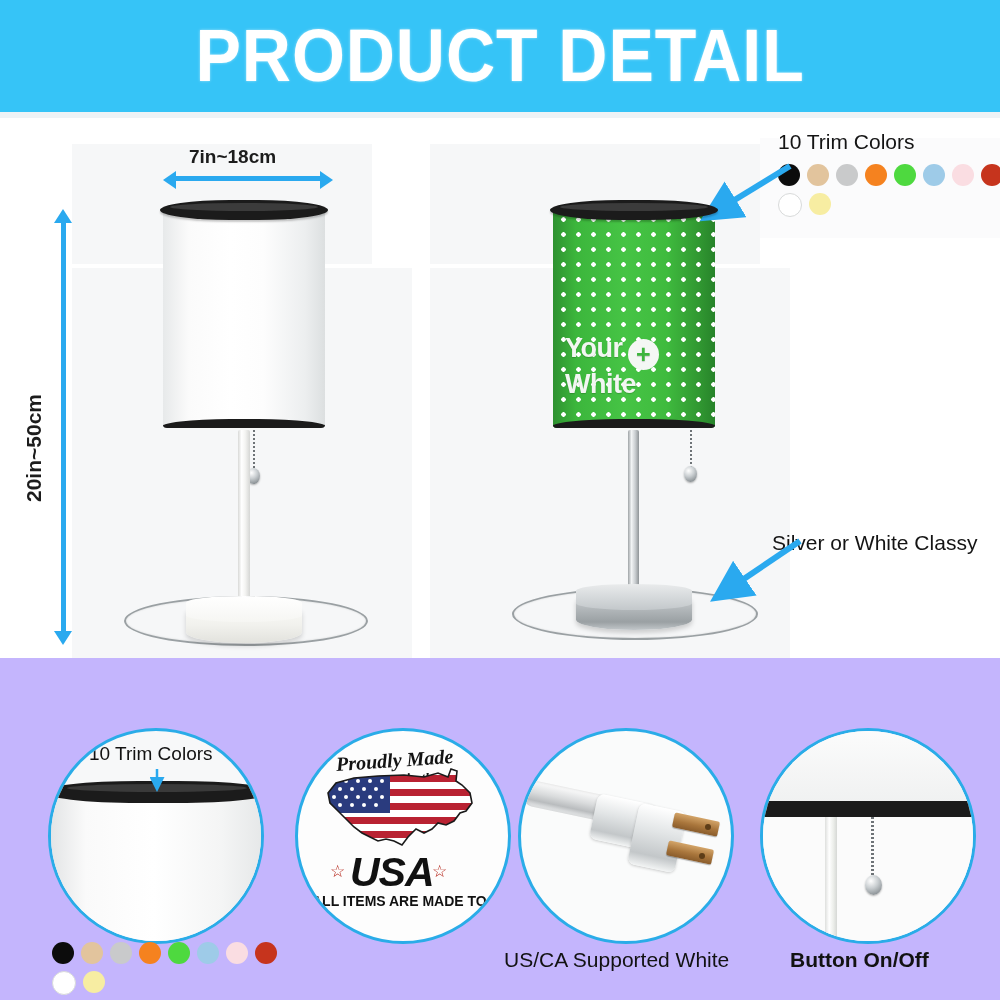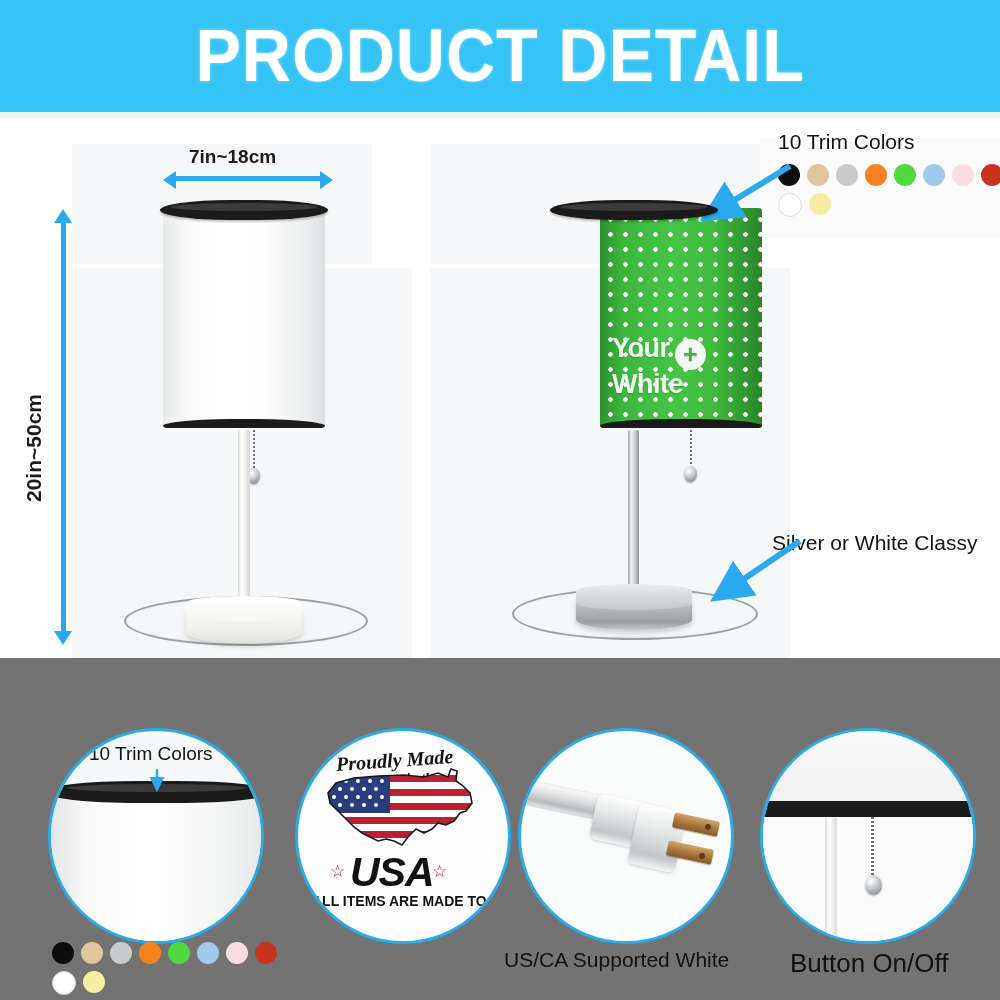--- a/index.html
+++ b/index.html
@@ -2,21 +2,21 @@
 <html><head>
 <meta charset="utf-8">
 <style>
   html,body{margin:0;padding:0;}
   body{
     width:1000px;height:1000px;overflow:hidden;
     background:#ffffff;
     font-family:"Liberation Sans", sans-serif;
     position:relative;
   }
-  #page{position:relative;width:1000px;height:1000px;background:#737373;}
+  #page{position:relative;width:1000px;height:1000px;background:#c4b5fd;}
 
   
   .banner{
     position:absolute;left:0;top:0;width:1000px;height:112px;
     background:#36c4f7;
     display:flex;align-items:center;justify-content:center;
   }
   .banner-title{
     color:#ffffff;
     font-family:"Liberation Sans Narrow","Liberation Sans",sans-serif;
@@ -212,21 +212,21 @@
 
       <div class="base" style="left:186px;top:483px;width:116px;height:42px;
            background:linear-gradient(180deg,#fbfbf8 0%,#f2f2ee 55%,#e2e2dd 100%);
            box-shadow:0 3px 5px rgba(0,0,0,.16);"></div>
       <div class="base" style="left:186px;top:478px;width:116px;height:26px;
            background:linear-gradient(180deg,#ffffff 0%,#f6f6f3 100%);"></div>
     </div>
 
     <div class="lamp">
 
-      <div class="shade" style="left:553px;top:90px;width:162px;height:220px;margin-left:47px;">
+      <div class="shade" style="left:553px;top:90px;width:162px;height:220px;">
         <div class="shade-body" style="background:linear-gradient(90deg,#2e9130 0%,#3cb63c 14%,#46c445 45%,#3fbb3e 70%,#2f9430 92%,#27832a 100%);"></div>
         <div class="dots"></div>
         <div class="design-text">
           <span>Your</span><span class="plus-badge">+</span><br>
           <span>White</span>
         </div>
         <div class="trim-bottom"></div>
       </div>
       <div class="trim-top" style="left:550px;top:82px;width:168px;">
         <div class="trim-top-inner"></div>
@@ -391,15 +391,15 @@
   <div class="circle" style="left:760px;top:728px;width:210px;height:210px;background:#fafbfb;">
     <div style="position:absolute;left:-10px;top:-10px;width:230px;height:82px;
                 background:linear-gradient(180deg,#fdfdfd 0%,#f0f1f1 100%);"></div>
     <div style="position:absolute;left:-10px;top:70px;width:230px;height:16px;background:#1b1b1b;"></div>
     <div style="position:absolute;left:-10px;top:86px;width:230px;height:130px;background:#fbfbfb;"></div>
     <div style="position:absolute;left:62px;top:86px;width:12px;height:130px;
                 background:linear-gradient(90deg,#dedfdd 0%,#ffffff 35%,#eceeea 70%,#d6d8d5 100%);"></div>
     <div class="chain" style="left:108px;top:86px;height:62px;width:3px;"></div>
     <div class="chain-ball" style="left:102px;top:144px;width:17px;height:20px;"></div>
   </div>
-  <div class="circle-cap" style="left:790px;top:948px;font-size:26px;">Button On/Off</div>
+  <div class="circle-cap" style="left:790px;top:948px;font-size:21px;font-weight:bold;">Button On/Off</div>
 
 </div>
 
 </body></html>

